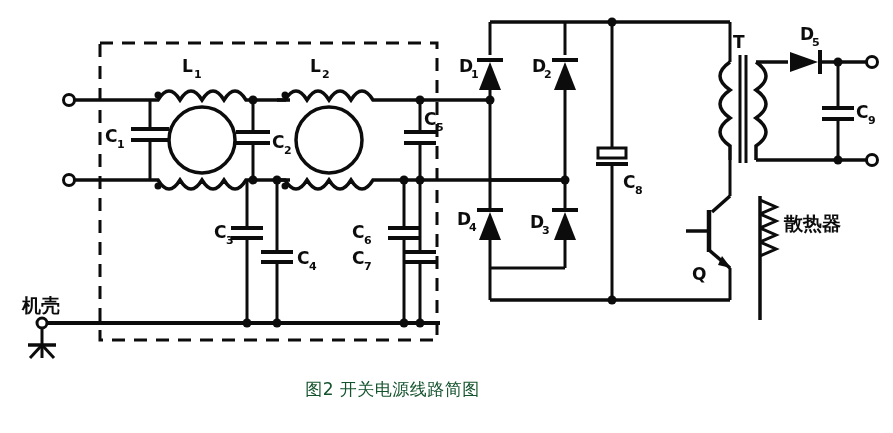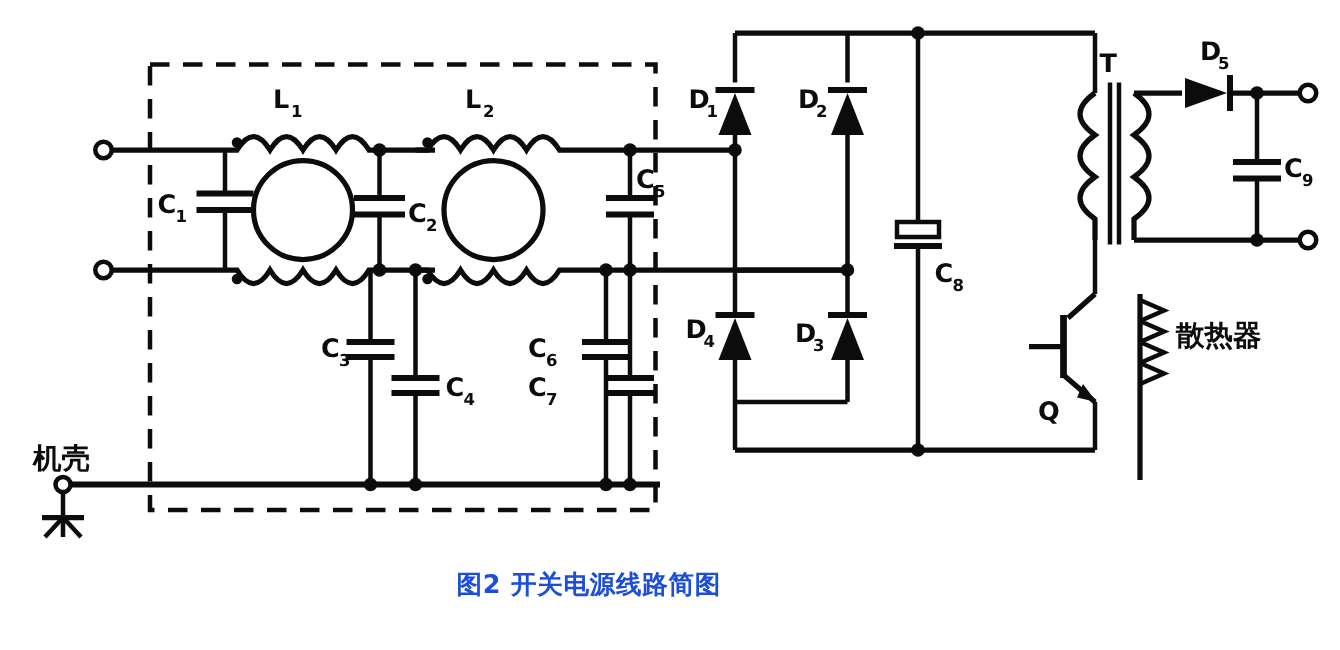--- a/index.html
+++ b/index.html
@@ -25,22 +25,22 @@
     height: 433px;
   }
   .caption {
     position: absolute;
     left: 0;
     top: 378px;
     width: 785px;
     text-align: center;
     font-family: "DejaVu Sans", "Liberation Sans", sans-serif;
     font-size: 17px;
-    font-weight: bold;
-    color: #1d4ed8;
+    font-weight: normal;
+    color: #14532d;
     letter-spacing: 0.5px;
   }
   
   .lbl {
     font-family: "DejaVu Sans", "Liberation Sans", sans-serif;
     font-weight: bold;
     fill: #0c0c0c;
   }
   .lbl-main { font-size: 17px; }
   .lbl-sub  { font-size: 11px; }

